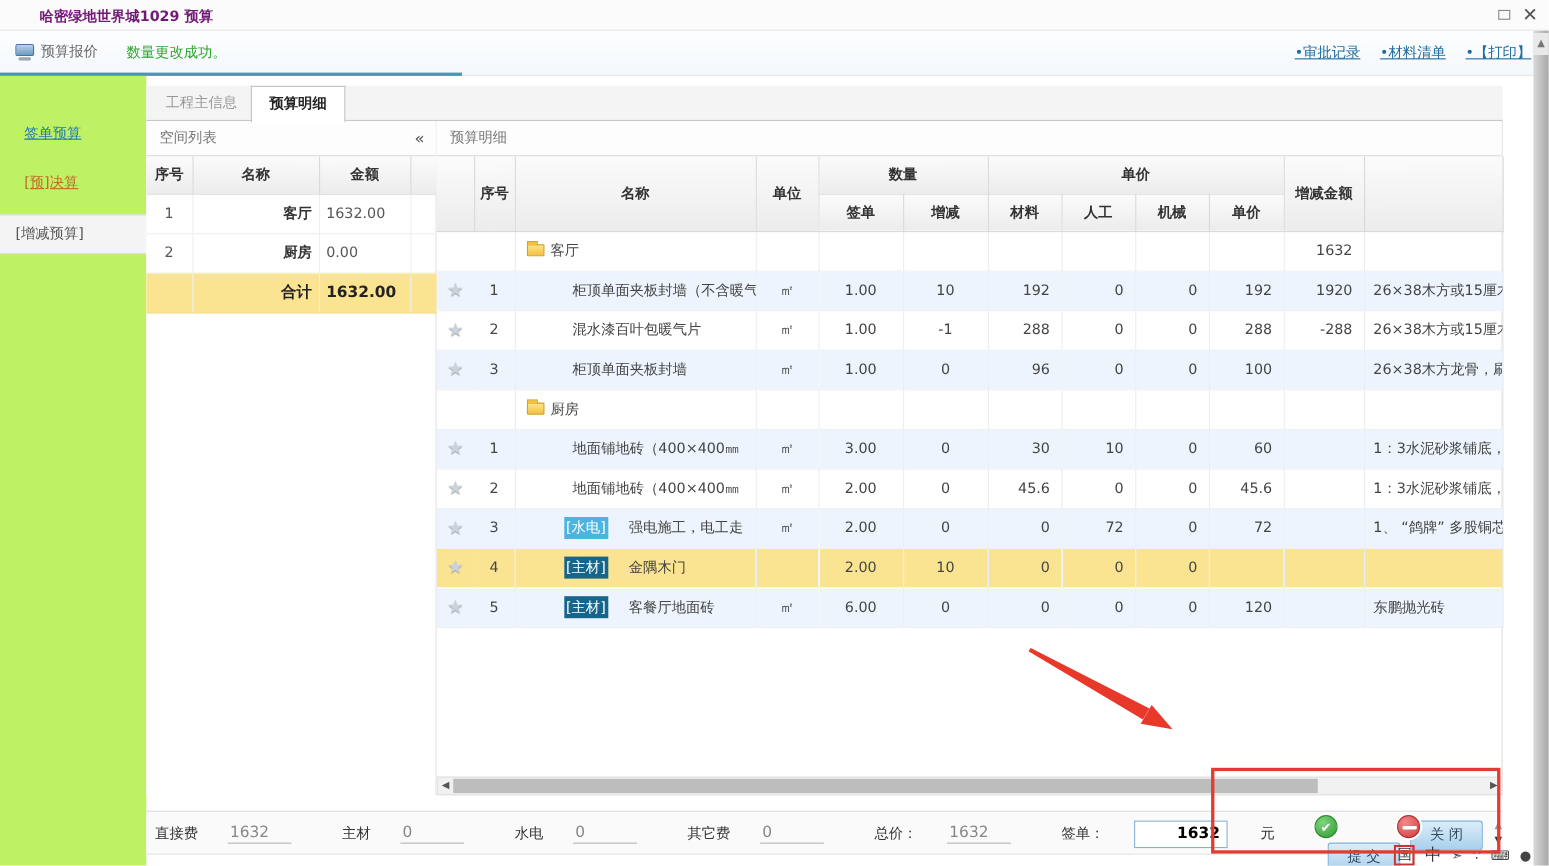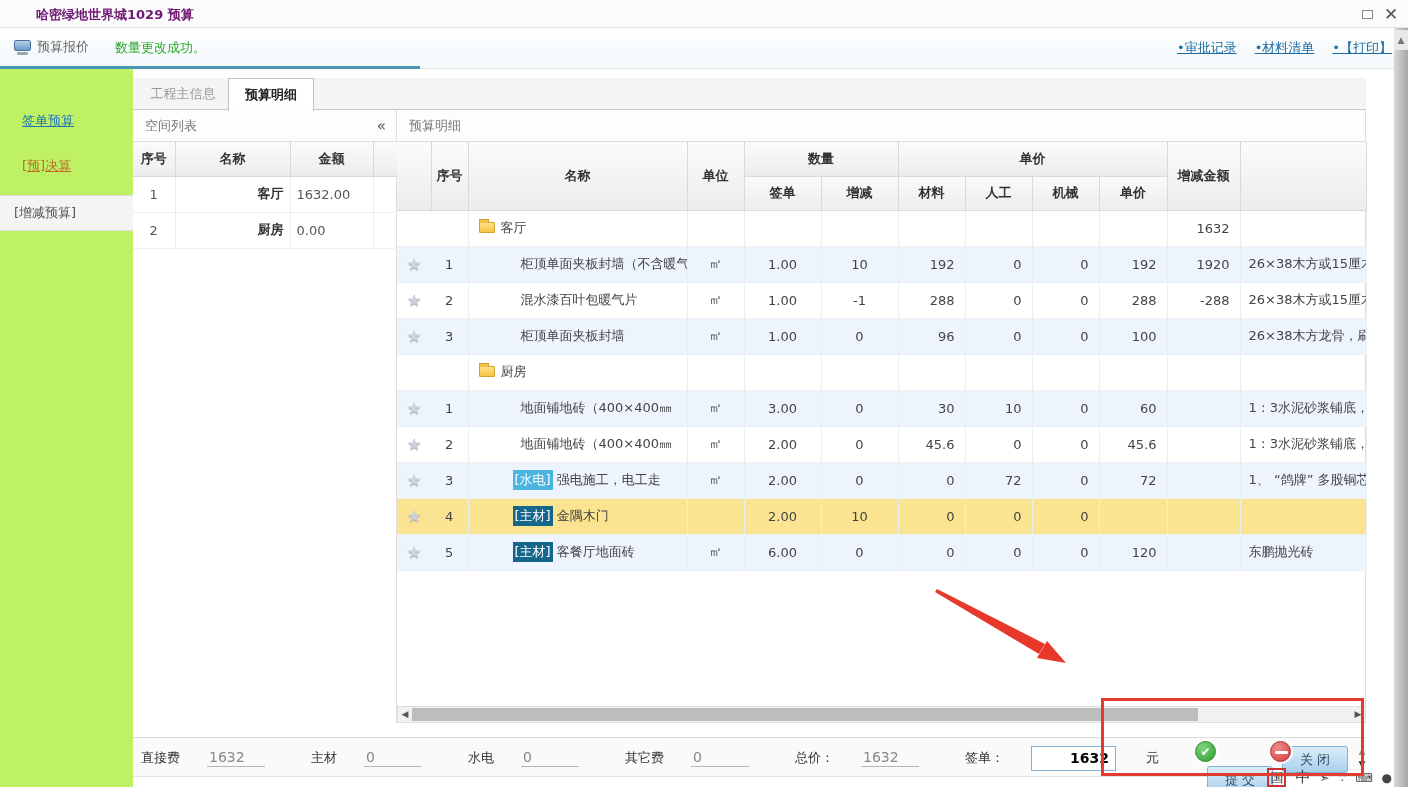--- a/index.html
+++ b/index.html
@@ -68,21 +68,21 @@
   .cell-ctr { text-align:center; }
   .cell-num { text-align:right; padding-right:10px !important; }
   .cell-chg { text-align:center; color:#1a9fc0; }
   .cell-remark { padding-left:8px !important; color:#444; }
   .name-item { padding-left:52px !important; }
   .name-badged { padding-left:44px !important; }
   .name-group { padding-left:10px !important; }
   .unit { color:#666; }
   .star { color:#ccd2d9; font-size:17px; cursor:pointer; text-shadow:0 1px 1px #9aa0a8; }
   .star::before { content:"★"; }
-  .badge { display:inline-block; color:#fff; padding:1px 2px; margin-right:4px; }
+  .badge { display:inline-block; color:#fff; padding:1px 2px; margin-right:19px; }
   .badge.hydro { background:#4cb4e0; }
   .badge.material { background:#16668c; }
   .folder { display:inline-block; width:16px; height:11px; background:linear-gradient(#fde389,#f3c242); border:1px solid #cfa22e; border-radius:1px; position:relative; margin-right:6px; vertical-align:-1px; }
   .folder::before { content:""; position:absolute; left:-1px; top:-4px; width:8px; height:3px; background:#f3c242; border:1px solid #cfa22e; border-bottom:none; border-radius:1px 1px 0 0; }
 
   
   .hscroll { position:absolute; left:397px; top:706px; width:969px; height:17px; background:#f1f1f1; border:1px solid #e0e0e0; }
   .hs-arrow { position:absolute; top:0; width:14px; height:15px; color:#555; font-size:9px; line-height:15px; text-align:center; cursor:pointer; }
   .hs-left { left:0; }  .hs-left::before { content:"◀"; }
   .hs-right { right:0; } .hs-right::before { content:"▶"; }
@@ -179,20 +179,26 @@
     <tr>
       <td class="seq">1</td>
       <td class="sname">客厅</td>
       <td class="amt">1632.00</td>
       <td></td>
     </tr>
     <tr>
       <td class="seq">2</td>
       <td class="sname">厨房</td>
       <td class="amt">0.00</td>
+      <td></td>
+    </tr>
+    <tr class="total">
+      <td class="seq"></td>
+      <td class="sname">合计</td>
+      <td class="amt">1632.00</td>
       <td></td>
     </tr>
   </tbody>
     </table>
 </div>
 
 <div class="panel-right">
   <div class="panel-header">
     <span>预算明细</span>
   </div>

